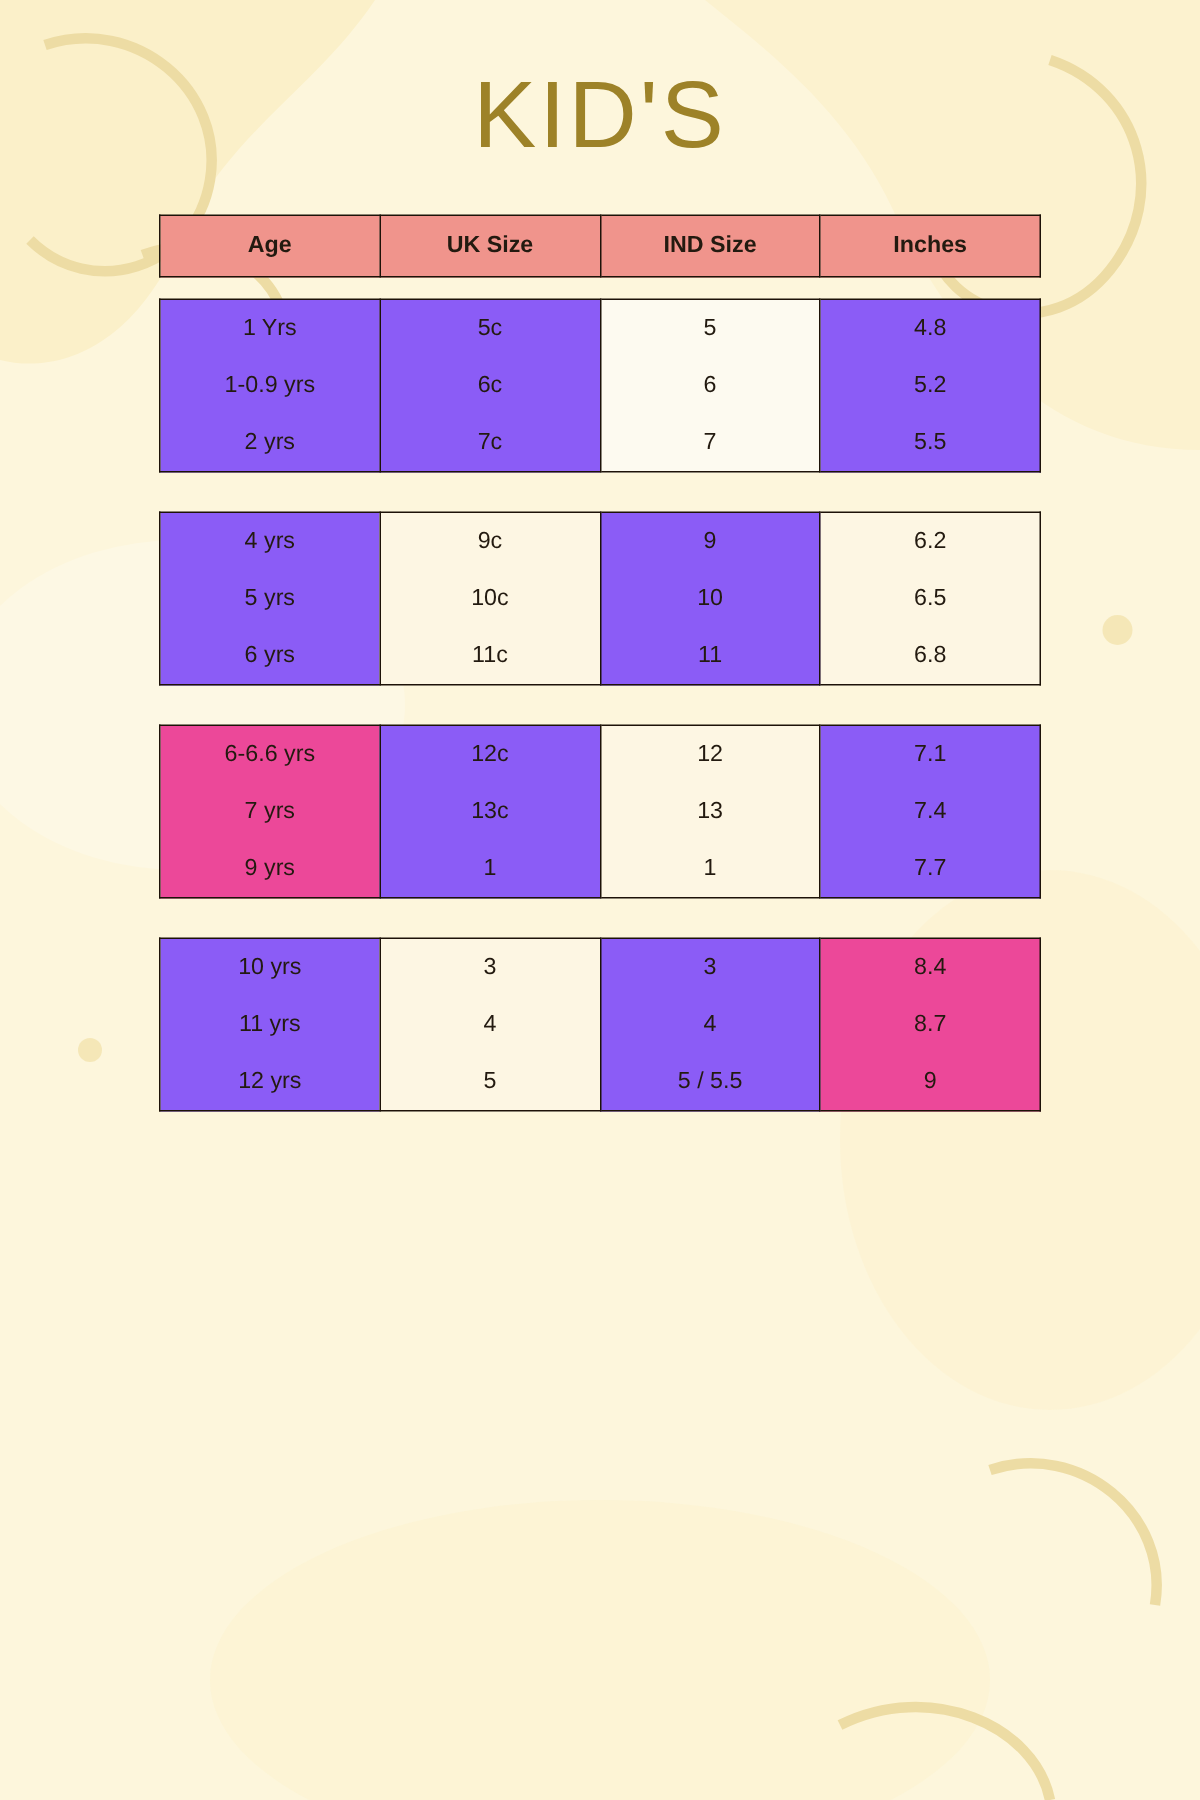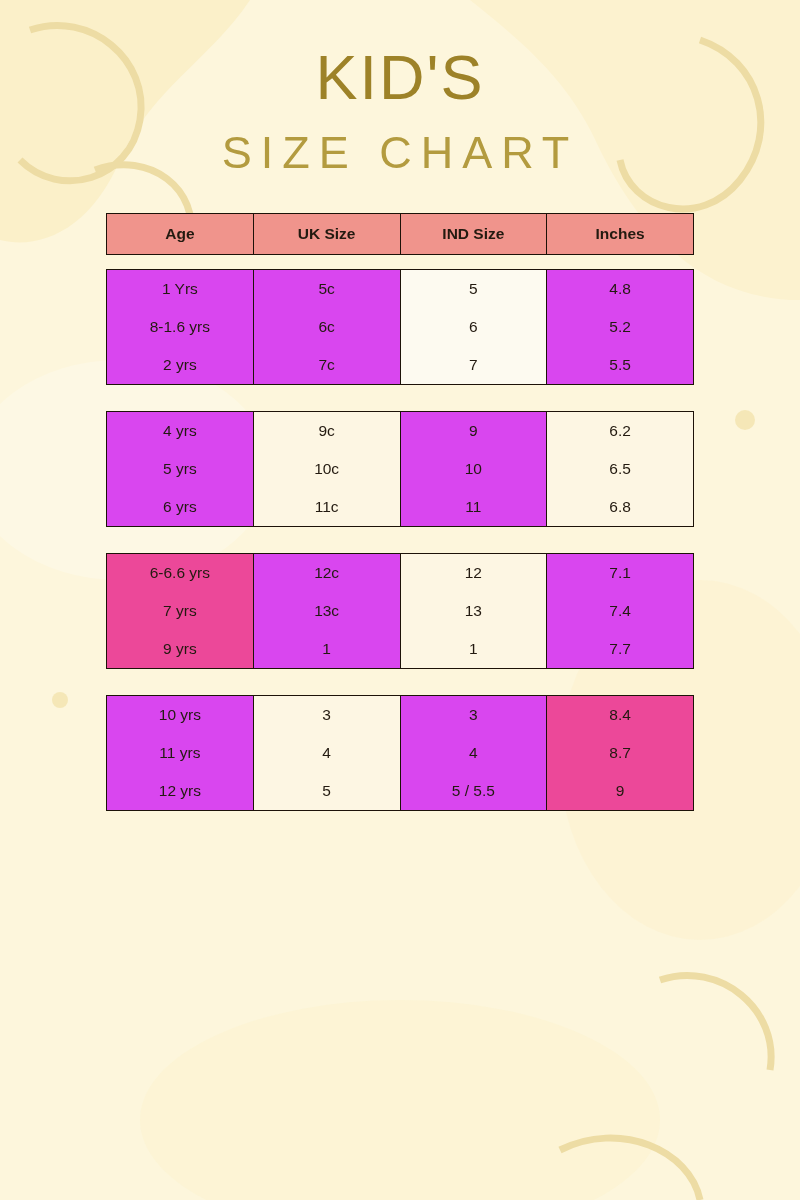--- a/index.html
+++ b/index.html
@@ -33,21 +33,21 @@
   }
   thead th{
     background:#f0948c;
     font-weight:bold;
     font-size:15.5px;
     height:40px;
   }
   tbody td{border-width:0 1.6px;}
   tbody tr:first-child td{border-top-width:1.6px;}
   tbody tr:last-child td{border-bottom-width:1.6px;}
-  .cell-pink{background:#d946ef;}
+  .cell-pink{background:#8b5cf6;}
   .cell-lite{background:#fdf6e3;}
   .cell-cream{background:#ec4899;}
   .cell-white{background:#fdfaf0;}
   .footer{position:relative;z-index:5;}
   svg{display:block;}
 </style>
 </head>
 <body>
 
 <div class="bg">
@@ -63,21 +63,20 @@
     <path d="M700,40 C760,60 780,130 740,180 C700,230 630,210 620,160" fill="none" stroke="#eddca4" stroke-width="7"></path>
     <path d="M660,980 C720,960 780,1010 770,1070" fill="none" stroke="#eddca4" stroke-width="7"></path>
     <path d="M560,1150 C620,1120 690,1150 700,1200" fill="none" stroke="#eddca4" stroke-width="7"></path>
     <circle cx="60" cy="700" r="8" fill="#f3e3ae" opacity="0.8"></circle>
     <circle cx="745" cy="420" r="10" fill="#f3e3ae" opacity="0.8"></circle>
   </svg>
 </div>
 
 <div class="title-wrap">
   <div class="title-main">KID'S</div>
-  <div class="title-sub">SIZE  CHART</div>
 </div>
 
 <div class="tables">
   <table class="hdr">
     <thead>
       <tr>
         <th>Age</th>
         <th>UK Size</th>
         <th>IND Size</th>
         <th>Inches</th>
@@ -87,21 +86,21 @@
 
   <table>
     <tbody>
       <tr>
         <td class="cell-pink">1 Yrs</td>
         <td class="cell-pink">5c</td>
         <td class="cell-white">5</td>
         <td class="cell-pink">4.8</td>
       </tr>
       <tr>
-        <td class="cell-pink">8-1.6 yrs</td>
+        <td class="cell-pink">1-0.9 yrs</td>
         <td class="cell-pink">6c</td>
         <td class="cell-white">6</td>
         <td class="cell-pink">5.2</td>
       </tr>
       <tr>
         <td class="cell-pink">2 yrs</td>
         <td class="cell-pink">7c</td>
         <td class="cell-white">7</td>
         <td class="cell-pink">5.5</td>
       </tr>

